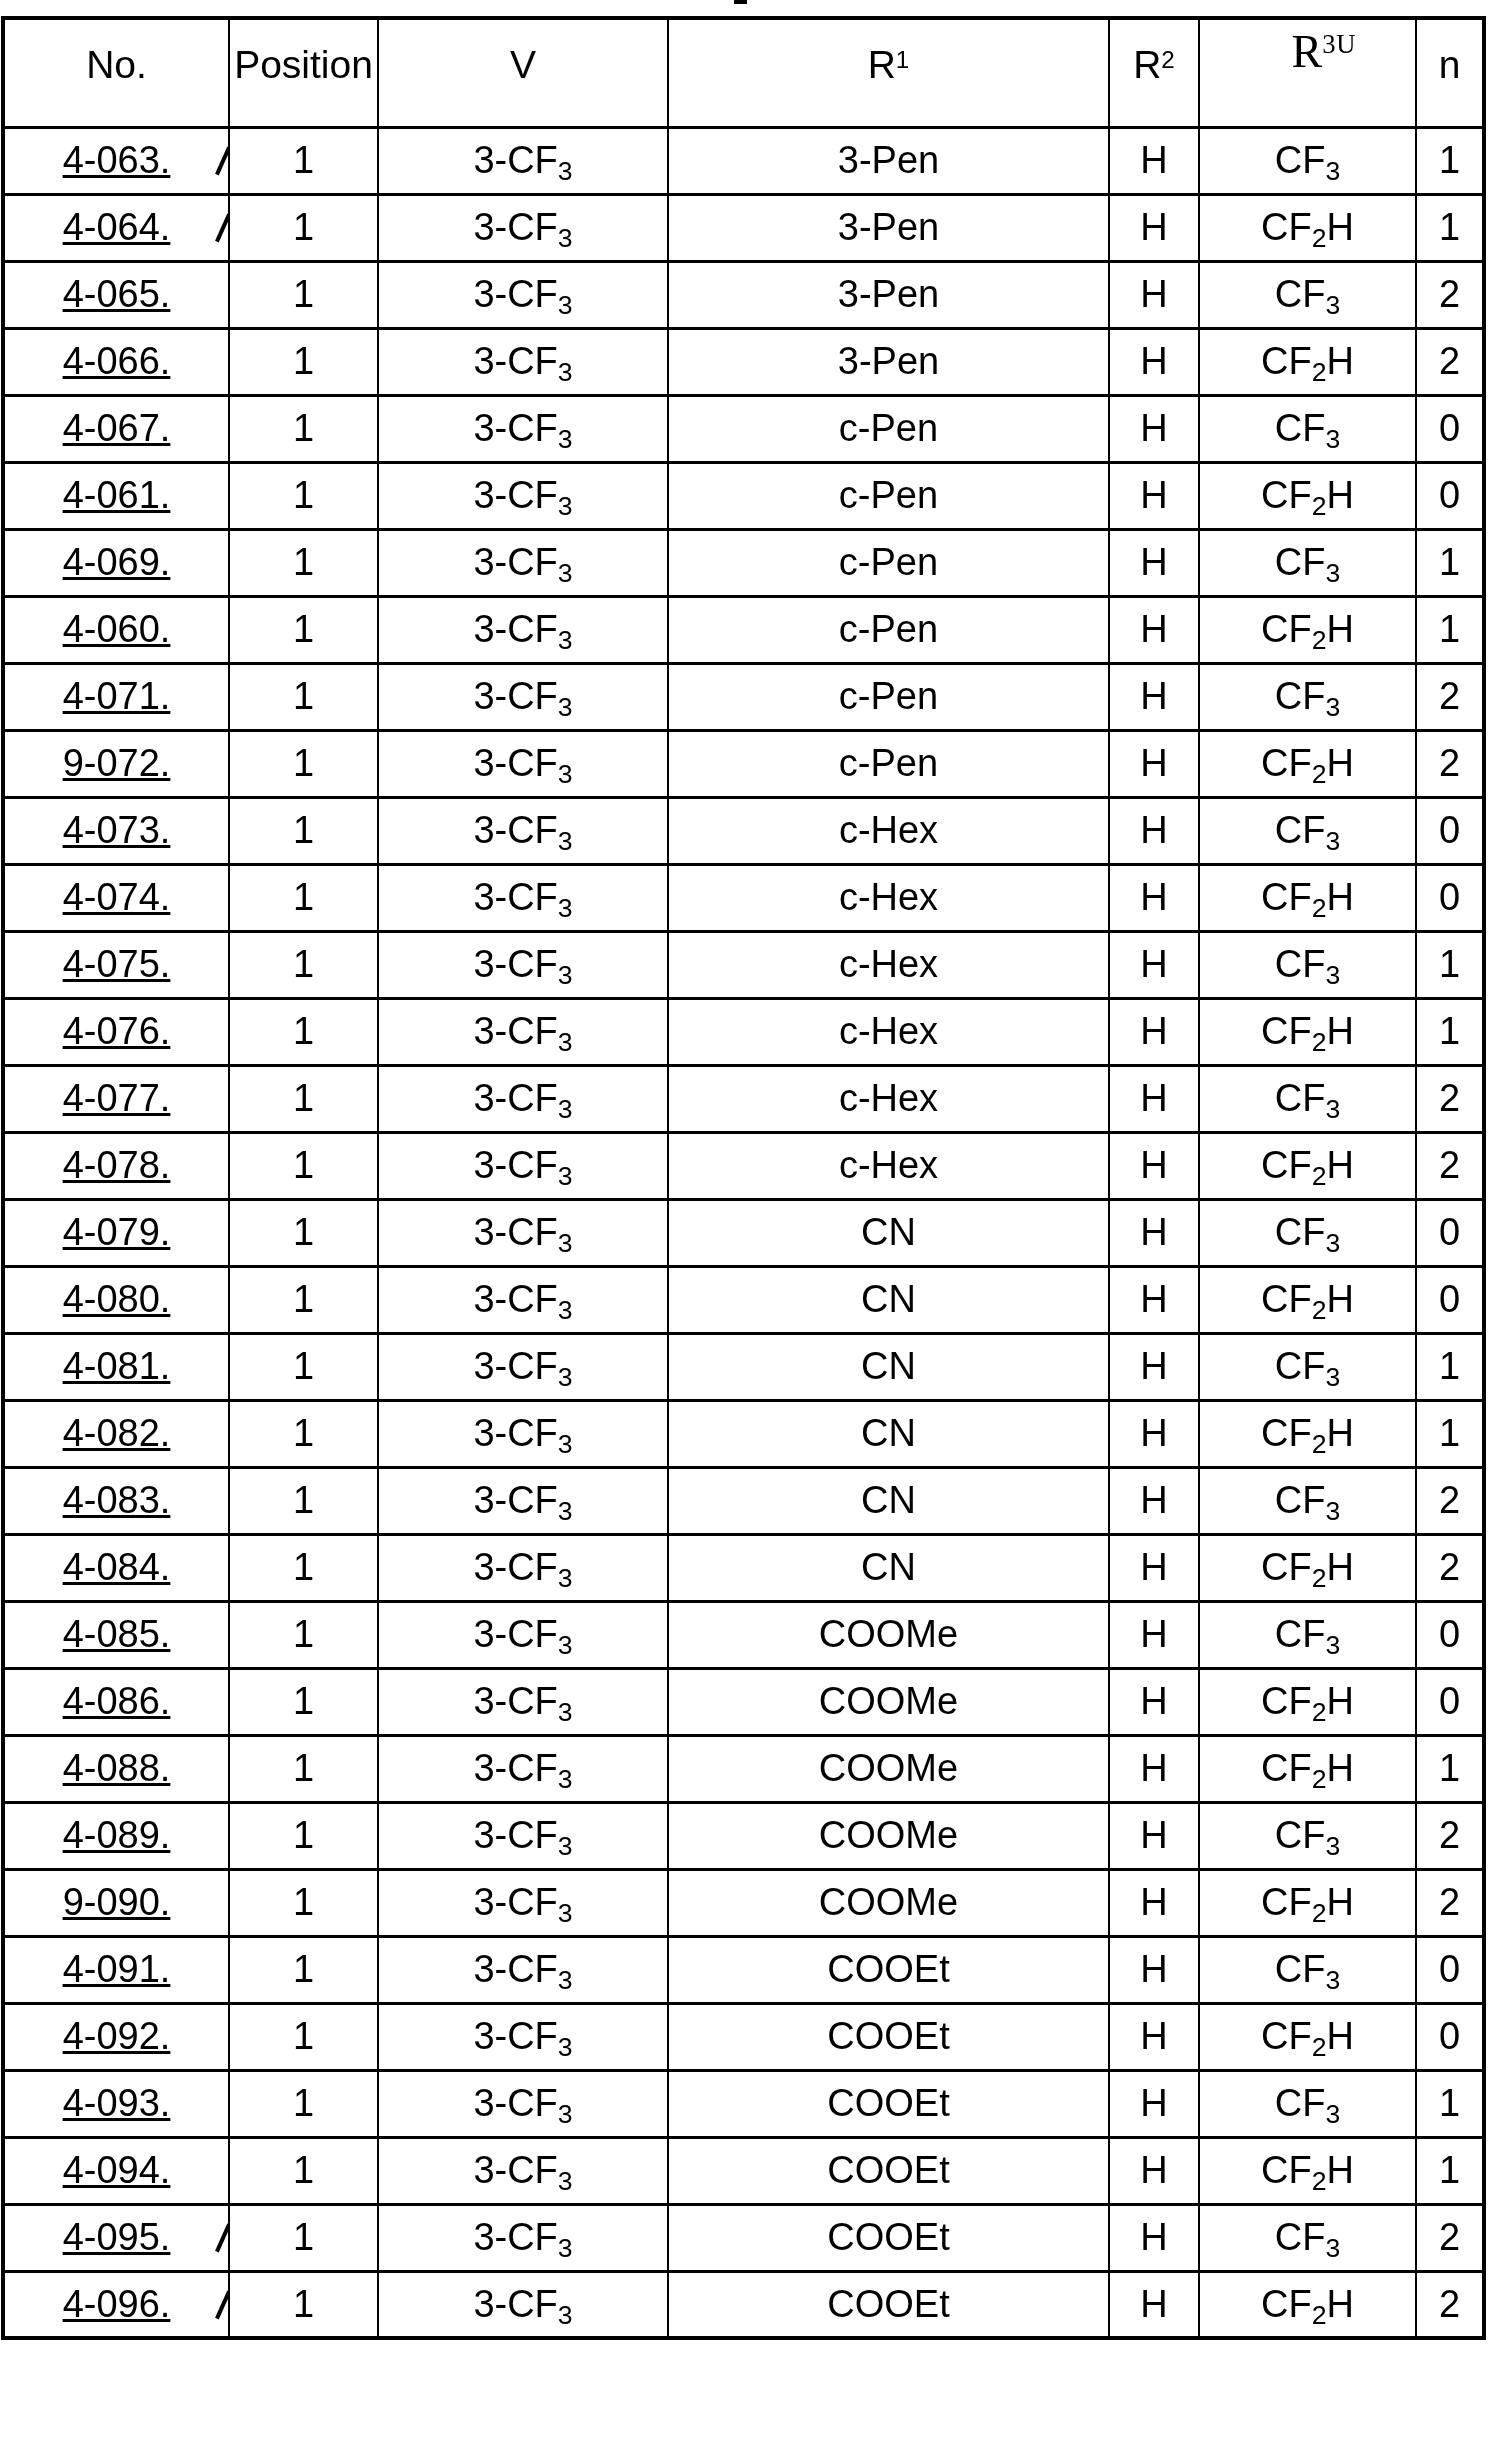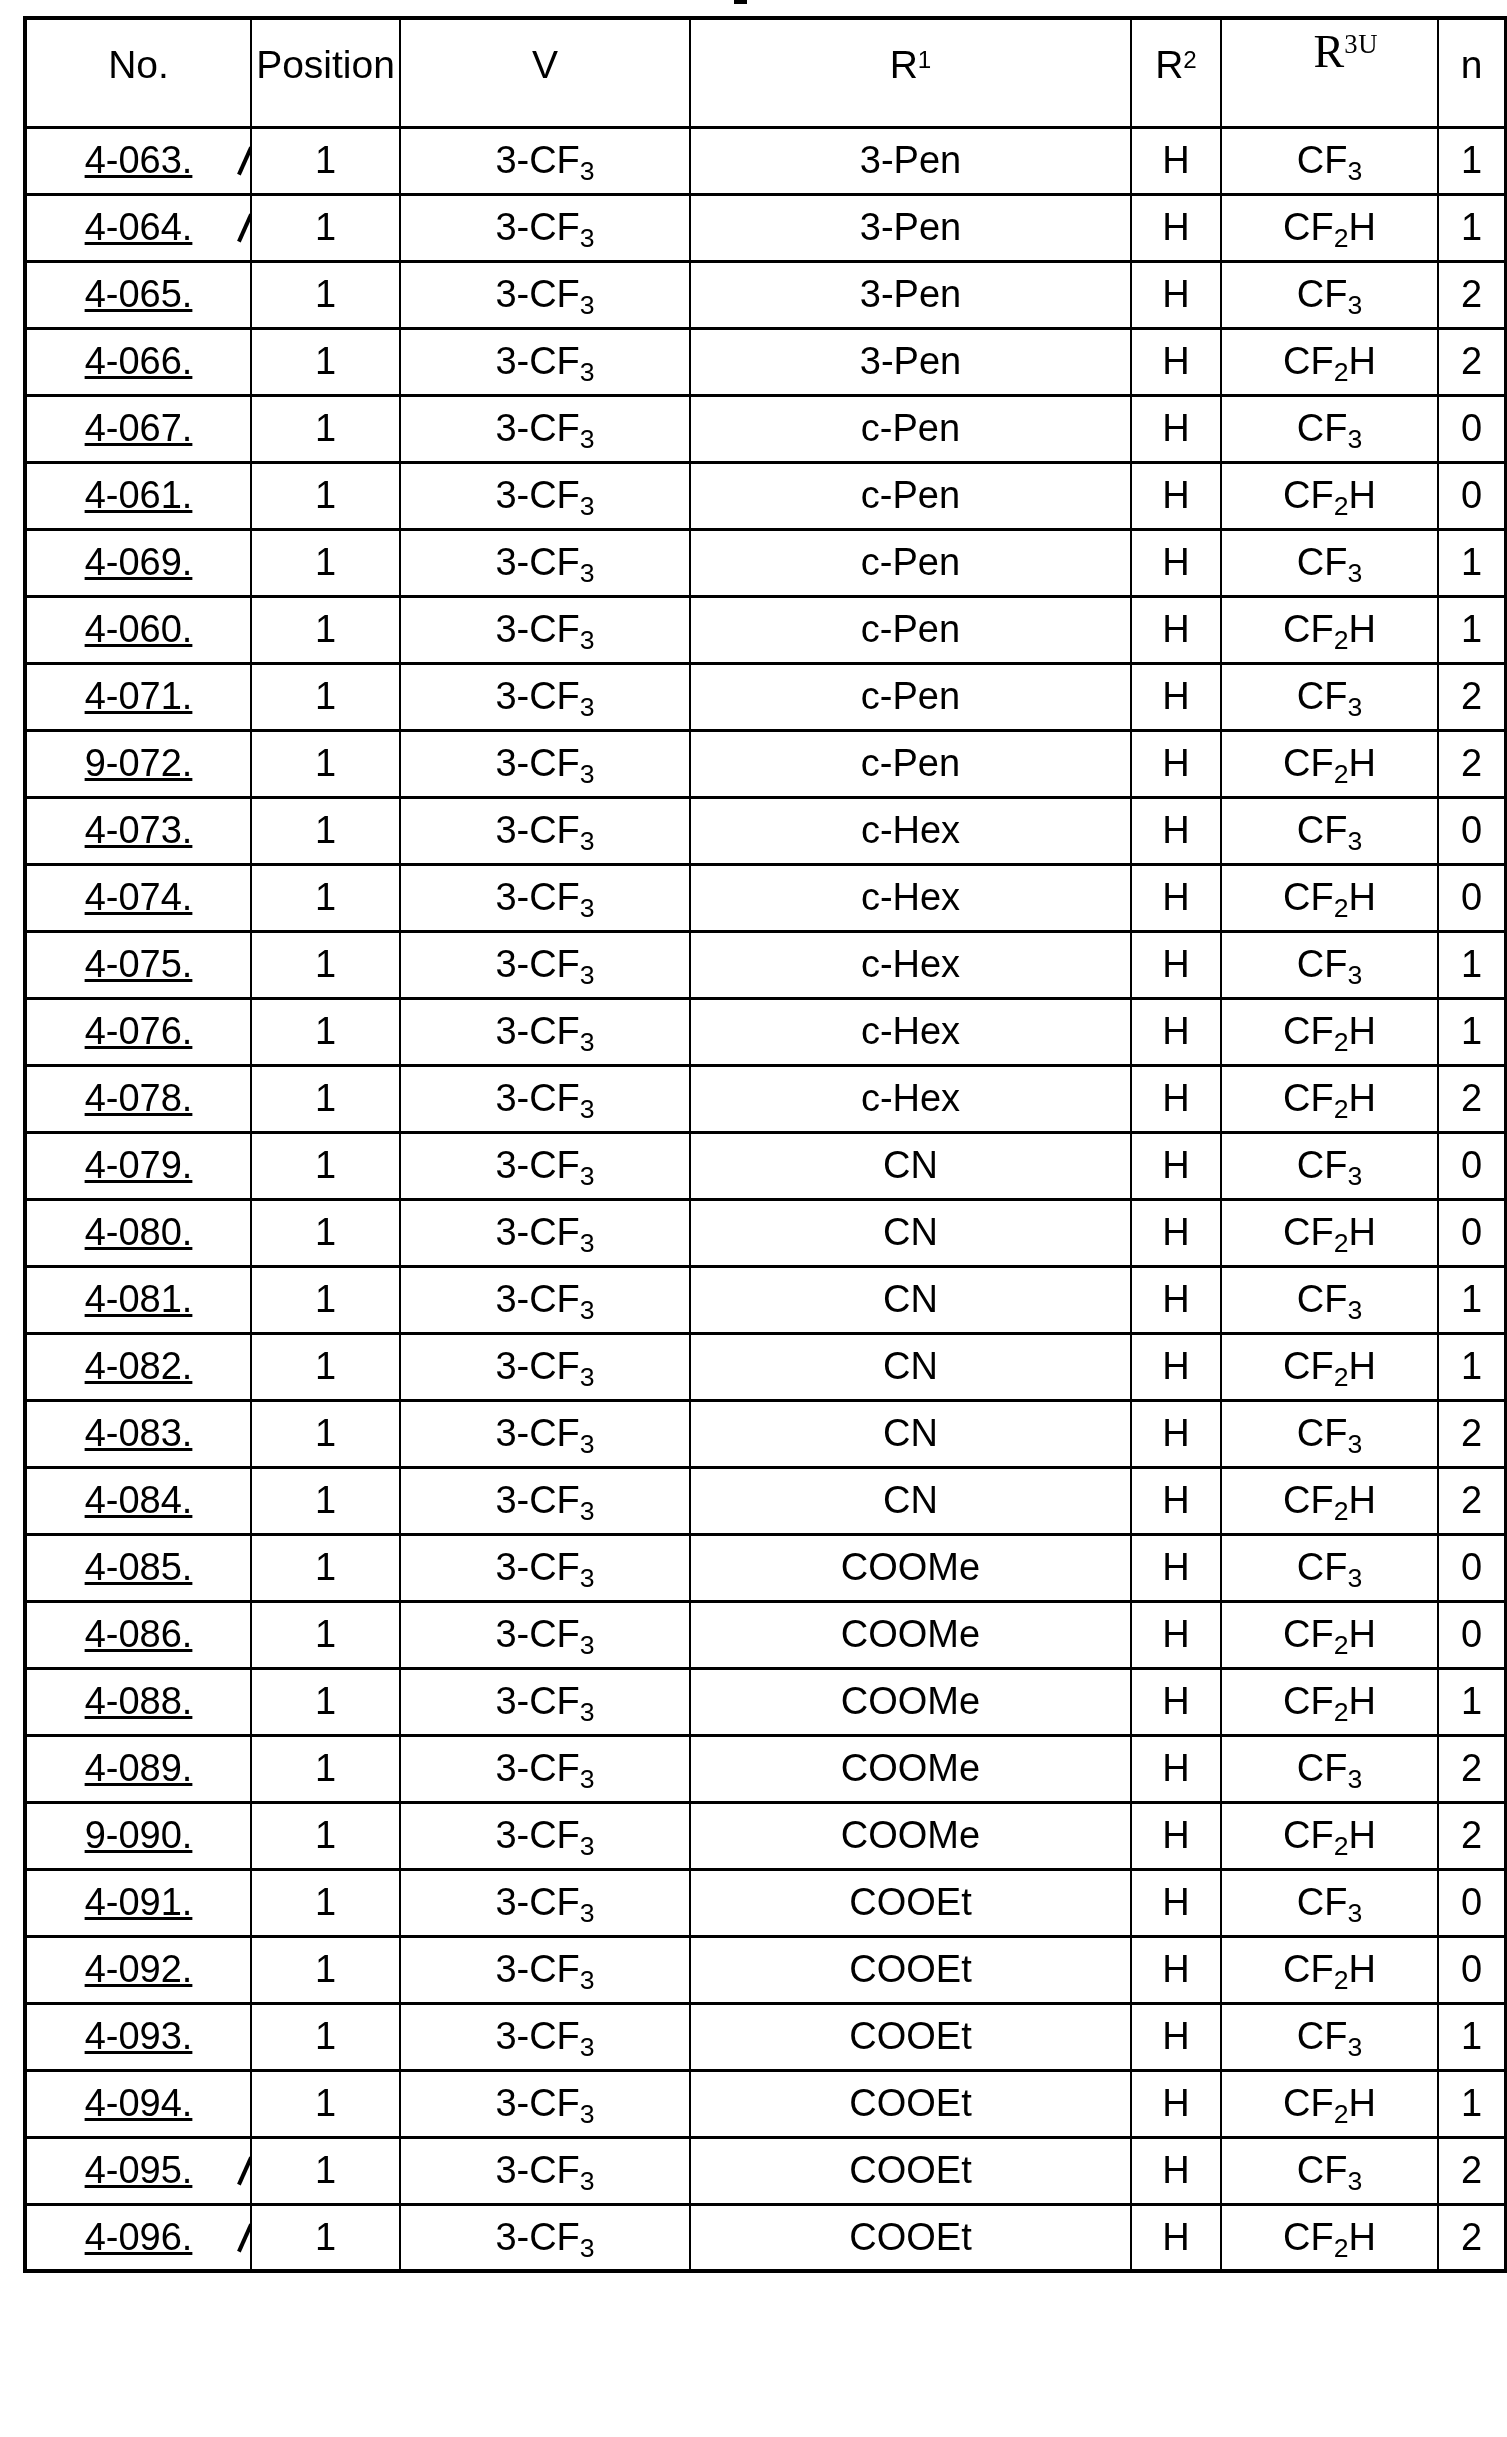--- a/index.html
+++ b/index.html
@@ -7,21 +7,21 @@
     position:relative;
     width:1508px;height:2438px;
     background:#ffffff;color:#000;
     font-family:"Liberation Sans", sans-serif;
     overflow:hidden;
   }
   .top-edge-mark{
     position:absolute;left:734px;top:0;width:13px;height:4.1px;background:#000;
   }
   table.compound{
-    position:absolute;left:23px;top:16.4px;
+    position:absolute;left:1px;top:16.4px;
     width:1482px;
     border-collapse:collapse;table-layout:fixed;
     border:4.1px solid #000;
   }
   th,td{
     border:2.5px solid #000;
     border-top-width:3.3px;border-bottom-width:3.3px;
     text-align:center;overflow:hidden;
     font-weight:400;
   }
@@ -200,20 +200,29 @@
         <tr>
           <td class="no-cell">4-076.</td>
           <td>1</td>
           <td>3-CF<sub>3</sub></td>
           <td>c-Hex</td>
           <td>H</td>
           <td>CF<sub>2</sub>H</td>
           <td>1</td>
         </tr>
         <tr>
+          <td class="no-cell">4-077.</td>
+          <td>1</td>
+          <td>3-CF<sub>3</sub></td>
+          <td>c-Hex</td>
+          <td>H</td>
+          <td>CF<sub>3</sub></td>
+          <td>2</td>
+        </tr>
+        <tr>
           <td class="no-cell">4-078.</td>
           <td>1</td>
           <td>3-CF<sub>3</sub></td>
           <td>c-Hex</td>
           <td>H</td>
           <td>CF<sub>2</sub>H</td>
           <td>2</td>
         </tr>
         <tr>
           <td class="no-cell">4-079.</td>

